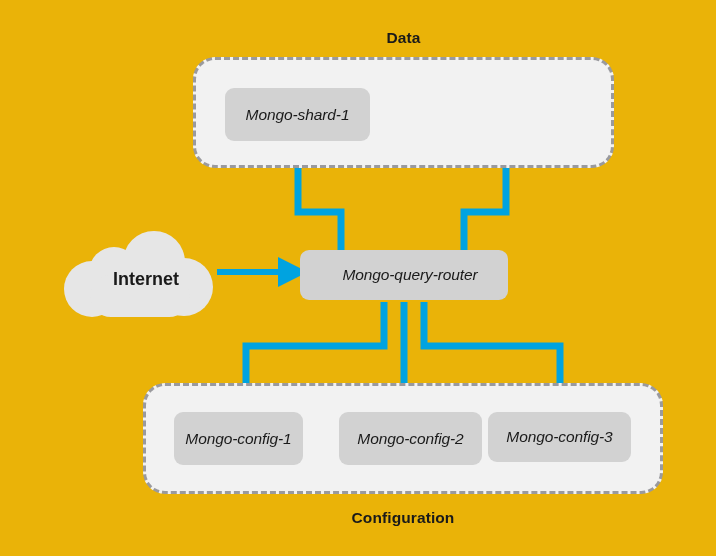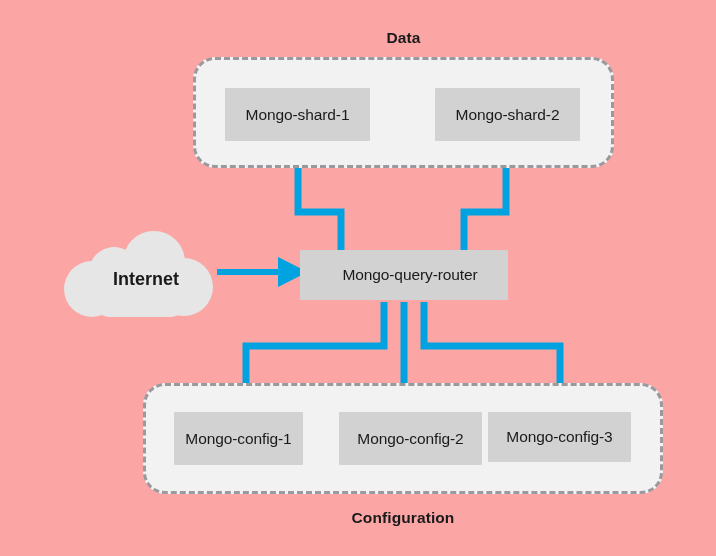--- a/index.html
+++ b/index.html
@@ -8,21 +8,21 @@
     padding: 0;
     background: #ffffff;
   }
   body {
     font-family: "Liberation Sans", sans-serif;
   }
   #canvas {
     position: relative;
     width: 716px;
     height: 556px;
-    background: #fca5a5;
+    background: #eab308;
     overflow: hidden;
   }
   #wires {
     position: absolute;
     left: 0;
     top: 0;
     width: 716px;
     height: 556px;
     pointer-events: none;
   }
@@ -37,29 +37,30 @@
     position: absolute;
     text-align: center;
     font-size: 15.5px;
     font-weight: bold;
     color: #1A1A1A;
     letter-spacing: 0.1px;
   }
   .node-box {
     position: absolute;
     background: #D2D2D2;
-    border-radius: 1px;
+    border-radius: 9px;
     box-sizing: border-box;
     display: flex;
     align-items: center;
     justify-content: center;
     font-size: 15.5px;
     color: #1A1A1A;
     letter-spacing: -0.1px;
     z-index: 3;
+    font-style: italic;
   }
   .cloud-wrap {
     position: absolute;
     z-index: 3;
   }
   .cloud-label {
     position: absolute;
     left: 0;
     top: 0;
     width: 100%;
@@ -98,21 +99,20 @@
 
     <path d="M217,272 L291,272" fill="none" stroke="#00A3E0" stroke-width="6" stroke-linecap="butt" marker-end="url(#arrowhead)"></path>
   </svg>
 
   <div class="group-label" style="left:193px; top:29px; width:421px;">Data</div>
 
   <div class="group-box" style="left:193px; top:57px; width:421px; height:111px;"></div>
 
   <div class="node-box" style="left:225px; top:88px; width:145px; height:53px;">Mongo-shard-1</div>
 
-  <div class="node-box" style="left:435px; top:88px; width:145px; height:53px;">Mongo-shard-2</div>
 
   <div class="cloud-wrap" style="left:62px; top:231px; width:168px; height:86px;">
     <svg width="168" height="86" viewBox="0 0 168 86" xmlns="http://www.w3.org/2000/svg">
       <g fill="#E6E6E6">
         <circle cx="92" cy="31" r="31"></circle>
         <circle cx="52" cy="41" r="25"></circle>
         <circle cx="30" cy="58" r="28"></circle>
         <circle cx="122" cy="56" r="29"></circle>
         <circle cx="78" cy="58" r="28"></circle>
         <rect x="28" y="44" width="100" height="42" rx="21"></rect>

